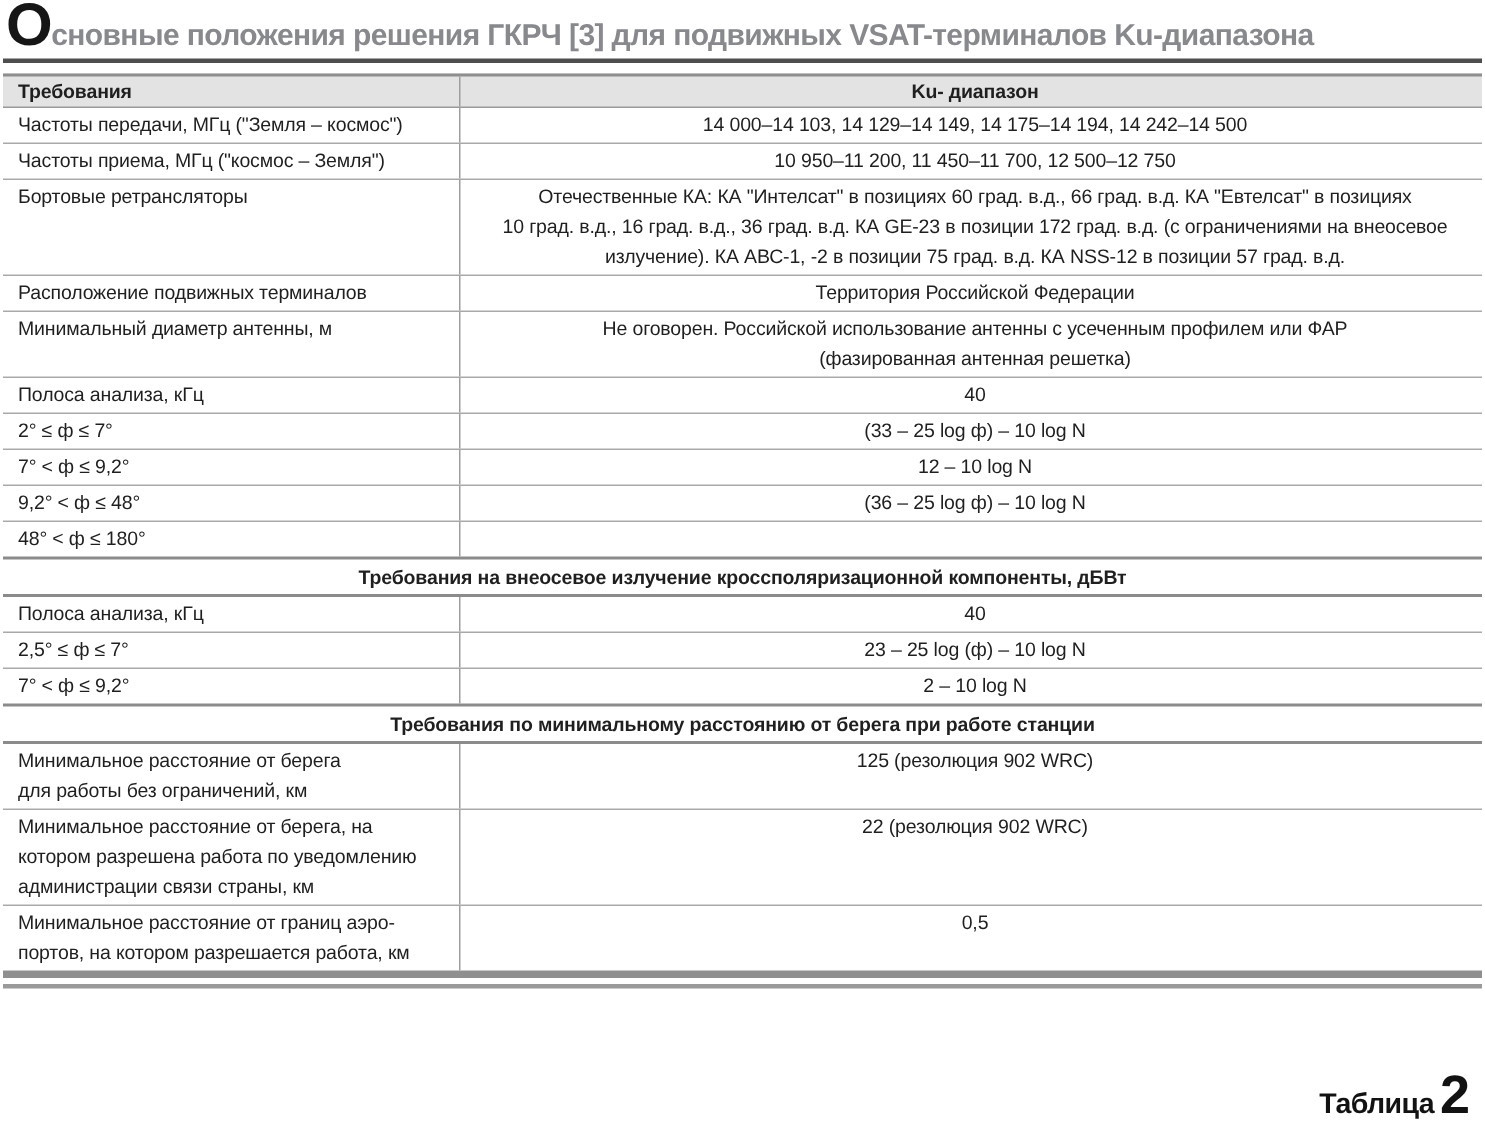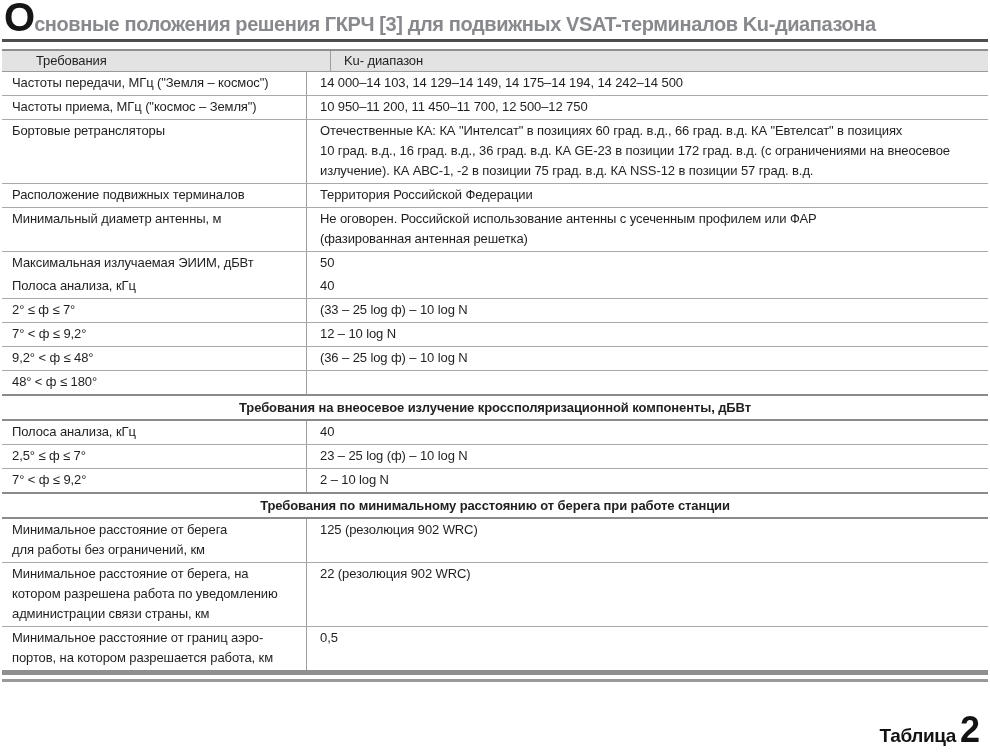--- a/index.html
+++ b/index.html
@@ -20,34 +20,34 @@
   }
   .title-text {
     font-size: 20px; font-weight: 700; color: #87898c;
     letter-spacing: -0.4px; vertical-align: baseline;
   }
   .title-rule { height: 3px; background: #4e4e4e; margin-top: 3px; }
 
   
   .table { margin-top: 7px; font-size: 13px; letter-spacing: -0.1px; }
   .thead {
-    display: flex; background: #e3e3e3; font-weight: 400;
-    border-top: 2px solid #8e8e8e; border-bottom: 1px solid #9a9a9a; padding-left: 24px;
+    display: flex; background: #e3e3e3; font-weight: 700;
+    border-top: 2px solid #8e8e8e; border-bottom: 1px solid #9a9a9a;
   }
   .thead .cell { padding-top: 3px; padding-bottom: 2px; line-height: 17px; }
   .trow.data { display: flex; border-bottom: 1px solid #a9a9a9; }
   .trow.data.pre-section { border-bottom: none; }
   .tbody .trow:last-child { border-bottom: none; }
   .cell { line-height: 20px; white-space: pre-line; }
   .cell.label {
     width: 305px; flex: 0 0 305px;
     padding: 1px 8px 2px 10px;
     border-right: 1px solid #9e9e9e;
   }
-  .cell.value { flex: 1 1 auto; padding: 1px 8px 2px 13px; }
+  .cell.value { flex: 1 1 auto; padding: 1px 8px 2px 13px; text-align: center; }
   .trow.section {
     text-align: center; font-weight: 700;
     border-top: 2px solid #8b8b8b; border-bottom: 2px solid #8b8b8b;
     padding: 2px 0 1px 0; line-height: 20px;
   }
 
   
   .rule-thick { height: 5px; background: #8f8f8f; }
   .rule-gap   { height: 4px; background: #ffffff; }
   .rule-thin  { height: 3px; background: #9a9a9a; }
@@ -91,24 +91,20 @@
 излучение). КА АВС-1, -2 в позиции 75 град. в.д. КА NSS-12 в позиции 57 град. в.д.</div>
         </div>
         <div class="trow data">
           <div class="cell label">Расположение подвижных терминалов</div>
           <div class="cell value">Территория Российской Федерации</div>
         </div>
         <div class="trow data">
           <div class="cell label">Минимальный диаметр антенны, м</div>
           <div class="cell value">Не оговорен. Российской использование антенны с усеченным профилем или ФАР
 (фазированная антенная решетка)</div>
-        </div>
-        <div class="trow data pre-section">
-          <div class="cell label">Максимальная излучаемая ЭИИМ, дБВт</div>
-          <div class="cell value">50</div>
         </div>
         <div class="trow data">
           <div class="cell label">Полоса анализа, кГц</div>
           <div class="cell value">40</div>
         </div>
         <div class="trow data">
           <div class="cell label">2° ≤ ф ≤ 7°</div>
           <div class="cell value">(33 – 25 log ф) – 10 log N</div>
         </div>
         <div class="trow data">

